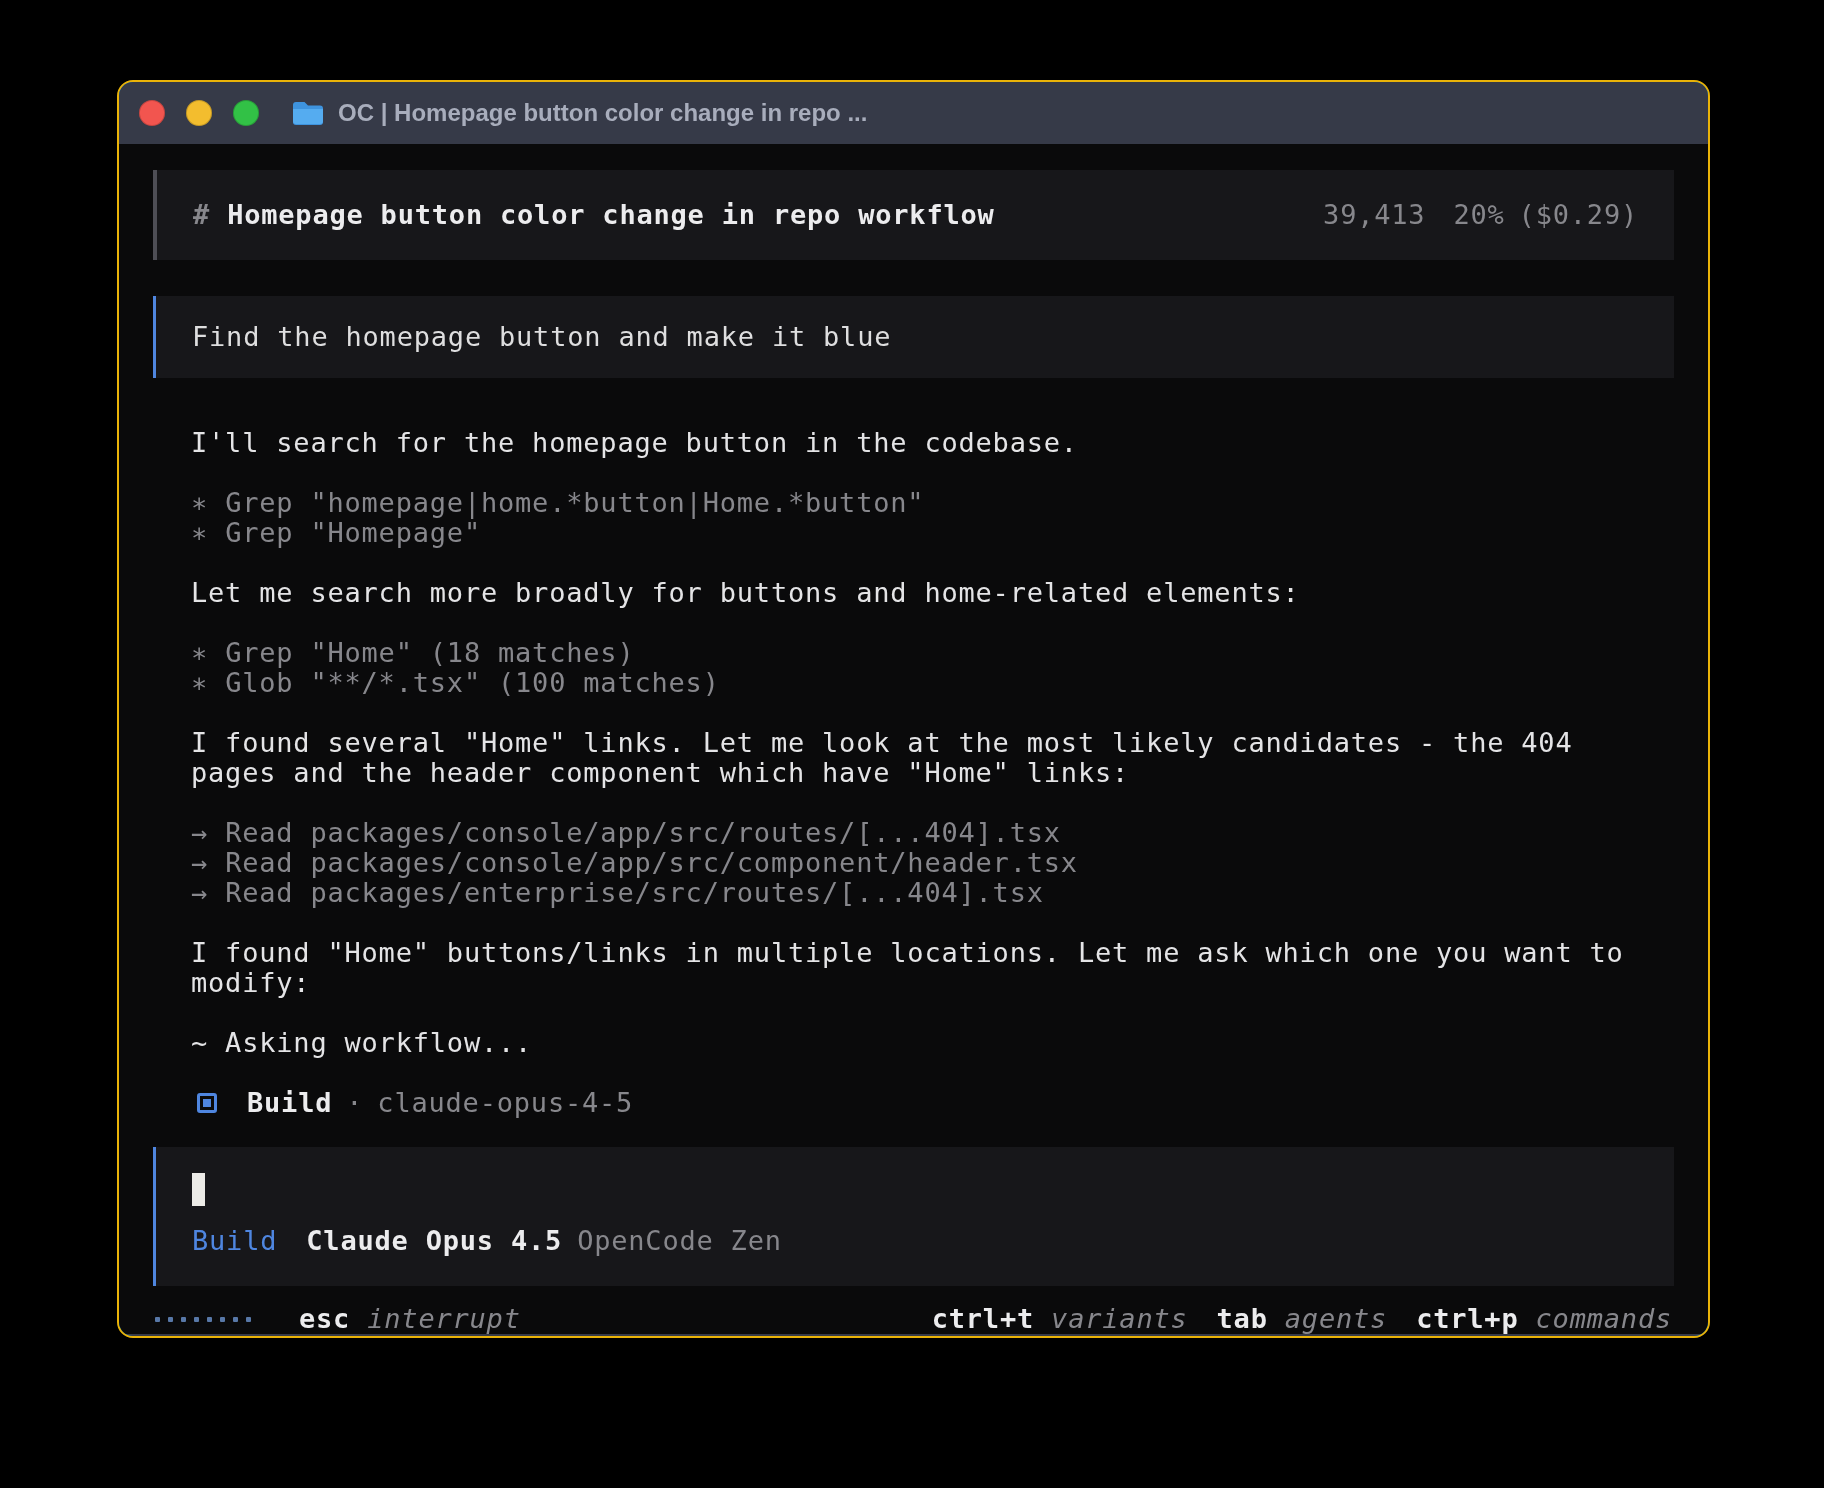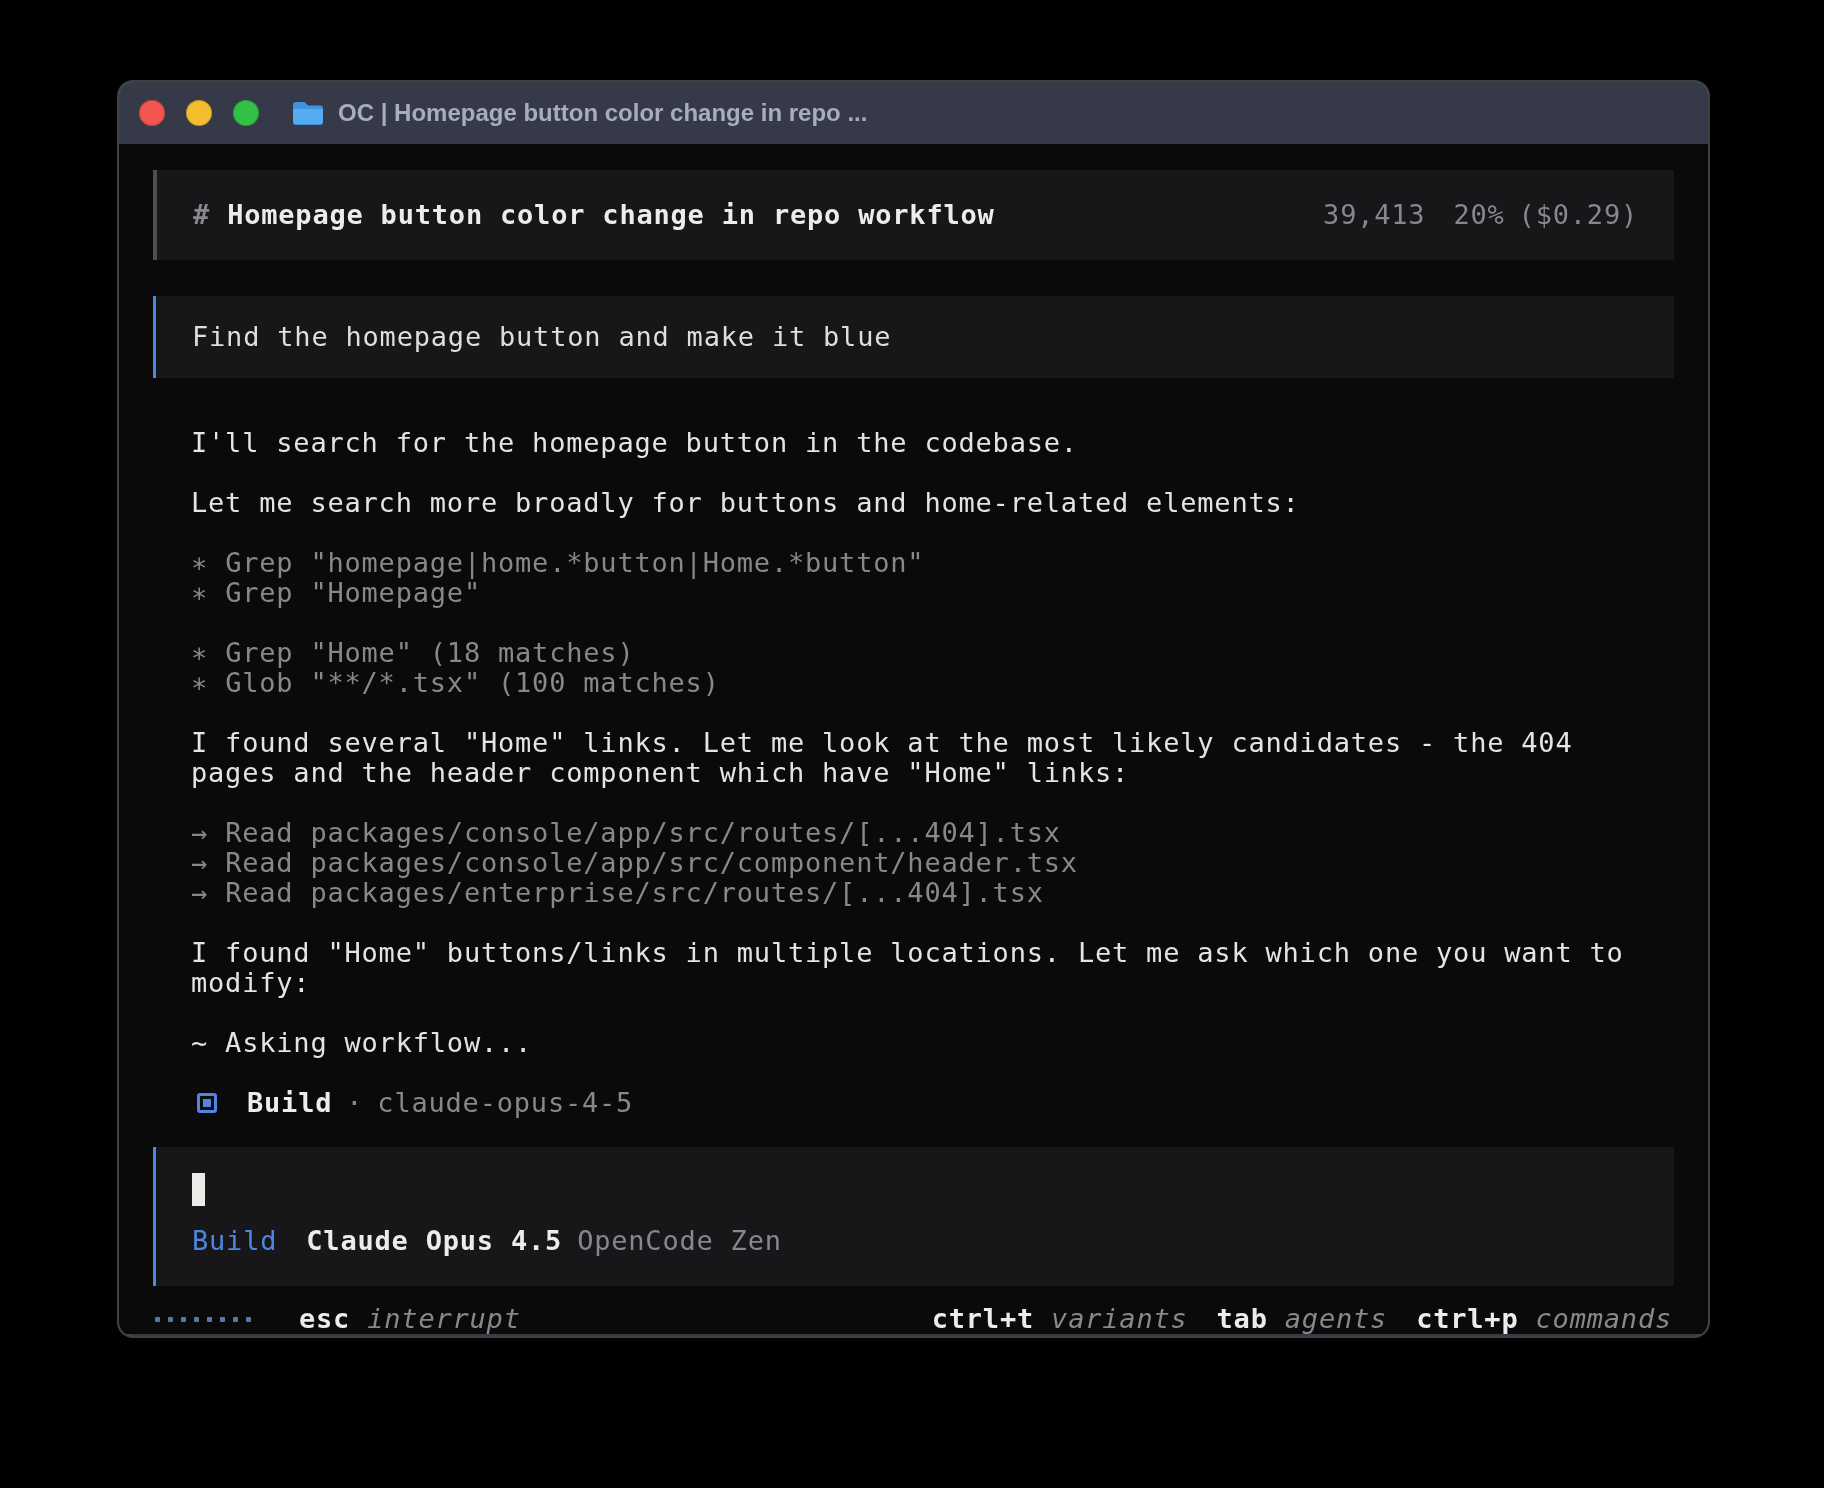--- a/index.html
+++ b/index.html
@@ -1,21 +1,21 @@
 <!DOCTYPE html>
 <html><head>
 <meta charset="utf-8">
 <style>
   * { margin:0; padding:0; box-sizing:border-box; }
   html,body { width:1824px; height:1488px; background:#000; overflow:hidden; }
   body { font-family:"DejaVu Sans Mono", monospace; }
 
   .window {
     position:absolute; left:117px; top:80px; width:1593px; height:1258px;
-    border-radius:16px; border:2px solid #404040; background:#0ea5e9;
+    border-radius:16px; border:2px solid #eab308; background:#0ea5e9;
     display:flex; flex-direction:column; overflow:hidden;
   }
 
   
   .titlebar {
     height:62px; flex:0 0 62px; background:#363a48;
     display:flex; align-items:center; padding:0 20px;
   }
   .lights { display:flex; gap:21px; align-items:center; }
   .light { width:26px; height:26px; border-radius:50%; box-shadow:inset 0 0 0 1px rgba(0,0,0,.18); }
@@ -117,26 +117,26 @@
     </div>
 
     <div class="block user-message">
       <span>Find the homepage button and make it blue</span>
     </div>
 
     <div class="transcript">
 
       <div class="tgroup white">I'll search for the homepage button in the codebase.</div>
 
-      <div class="tgroup white">Let me search more broadly for buttons and home-related elements:</div>
-
       <div class="tgroup dim">
         <div><span>∗</span> <span>Grep "homepage|home.*button|Home.*button"</span></div>
         <div><span>∗</span> <span>Grep "Homepage"</span></div>
       </div>
+
+      <div class="tgroup white">Let me search more broadly for buttons and home-related elements:</div>
 
       <div class="tgroup dim">
         <div><span>∗</span> <span>Grep "Home" (18 matches)</span></div>
         <div><span>∗</span> <span>Glob "**/*.tsx" (100 matches)</span></div>
       </div>
 
       <div class="tgroup white">I found several "Home" links. Let me look at the most likely candidates - the 404 pages and the header component which have "Home" links:</div>
 
       <div class="tgroup dim">
         <div><span>→</span> <span>Read packages/console/app/src/routes/[...404].tsx</span></div>

